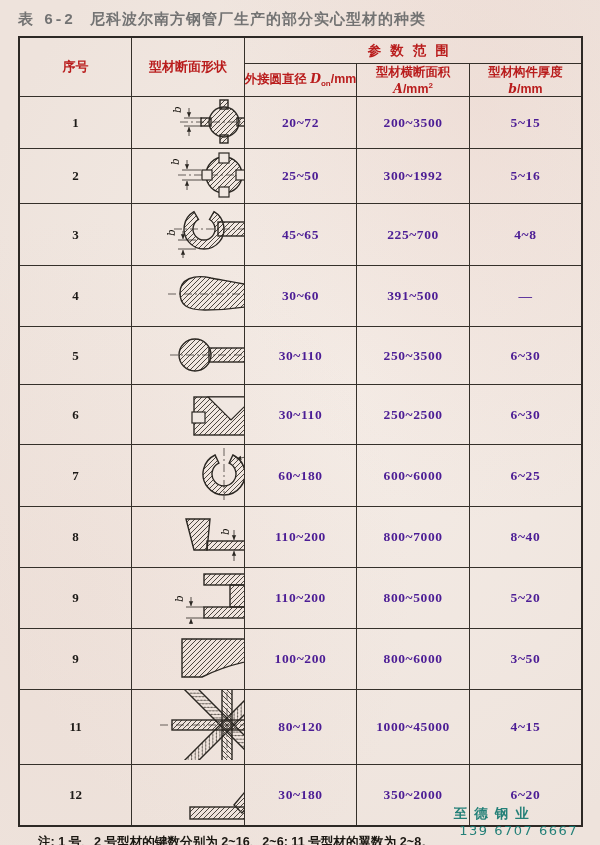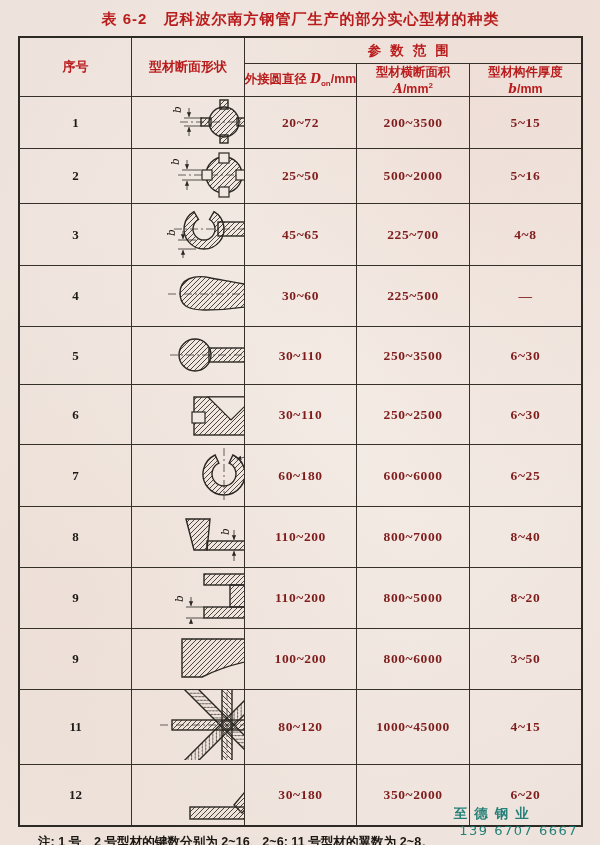--- a/index.html
+++ b/index.html
@@ -7,22 +7,22 @@
     width:600px;height:845px;position:relative;overflow:hidden;
     background:
       radial-gradient(ellipse at 80% 12%, rgba(228,185,175,.18), rgba(0,0,0,0) 40%),
       radial-gradient(ellipse at 15% 70%, rgba(225,190,180,.12), rgba(0,0,0,0) 45%),
       radial-gradient(ellipse at 60% 45%, #f4ece6, #eee3dc 80%);
     font-family:"Liberation Sans", sans-serif;
     color:#1d1a17;
   }
   .page{padding:8px 0 0 18px;}
   .title{
-    width:565px;text-align:center;font-weight:700;font-size:15px;
-    letter-spacing:1px;margin:2px 0 7px 0;color:#b91c1c;
+    width:565px;font-weight:700;font-size:15px;
+    letter-spacing:1px;margin:2px 0 7px 0;color:#737373;font-family:Liberation Mono, monospace;
   }
   table.t{
     border-collapse:collapse;table-layout:fixed;width:565px;
     border:2.2px solid #2d2925;
   }
   table.t th, table.t td{
     border:1.4px solid #35302a;
     text-align:center;vertical-align:middle;padding:0;
     overflow:hidden;
   }
@@ -32,21 +32,21 @@
   .sym{font-family:"DejaVu Serif", serif;font-style:italic;font-weight:700;}
   th sub{font-size:8px;}
   th sup{font-size:8px;}
   td.c-no{width:37px;font-size:13px;font-weight:700;font-family:"Liberation Serif", serif;}
   td.c-shape{width:177px;}
   td.c-d{width:113px;}
   td.c-a{width:112px;}
   td.c-b{width:126px;}
   td.val{
     font-family:"Liberation Serif", serif;font-weight:700;font-size:13.5px;
-    letter-spacing:.6px;color:#7f1d1d;
+    letter-spacing:.6px;color:#4c1d95;
   }
   .note{
     width:560px;margin:7px 0 0 20px;font-size:12.6px;font-weight:700;color:#1a1611;
   }
   .wm{
     position:absolute;right:22px;bottom:6px;text-align:center;
     color:#0f766e;opacity:.9;line-height:1.25;
   }
   .wm .wm-name{font-size:13.5px;letter-spacing:7px;font-weight:700;}
   .wm .wm-phone{font-size:13px;font-family:"DejaVu Sans", sans-serif;letter-spacing:1.5px;margin-left:48px;}
@@ -121,21 +121,21 @@
           <rect x="70" y="21" width="10" height="10" class="cut"></rect>
           <rect x="104" y="21" width="10" height="10" class="cut"></rect>
           <line x1="50" y1="21" x2="69" y2="21" class="dim"></line>
           <line x1="50" y1="31" x2="69" y2="31" class="dim"></line>
           <line x1="55" y1="11" x2="55" y2="20" class="dim" marker-end="url(#ah)"></line>
           <line x1="55" y1="41" x2="55" y2="32" class="dim" marker-end="url(#ah)"></line>
           <text x="47" y="16" class="bt" transform="rotate(-90 47 16)">b</text>
         </svg>
       </td>
       <td class="c-d val">25~50</td>
-      <td class="c-a val">500~2000</td>
+      <td class="c-a val">300~1992</td>
       <td class="c-b val">5~16</td>
     </tr>
 
     <tr style="height:62px">
       <td class="c-no">3</td>
       <td class="c-shape">
         <svg width="175" height="56" viewBox="0 0 175 56">
           <line x1="42" y1="24" x2="168" y2="24" class="cl"></line>
           <path class="solid" d="M62,6.7 A20,20 0 1 0 82,6.7 L77.5,14.5 A11,11 0 1 1 66.5,14.5 Z"></path>
           <rect x="86" y="17" width="76" height="14" class="solid"></rect>
@@ -153,21 +153,21 @@
 
     <tr style="height:60px">
       <td class="c-no">4</td>
       <td class="c-shape">
         <svg width="175" height="56" viewBox="0 0 175 56">
           <line x1="36" y1="28" x2="168" y2="28" class="cl"></line>
           <path class="solid" d="M48,27 C48,13 62,8 79,12 C112,18 147,24 156,28 C147,36 108,44 73,44 C55,44 48,39 48,27 Z"></path>
         </svg>
       </td>
       <td class="c-d val">30~60</td>
-      <td class="c-a val">225~500</td>
+      <td class="c-a val">391~500</td>
       <td class="c-b val">—</td>
     </tr>
 
     <tr style="height:58px">
       <td class="c-no">5</td>
       <td class="c-shape">
         <svg width="175" height="52" viewBox="0 0 175 52">
           <line x1="38" y1="27" x2="168" y2="27" class="cl"></line>
           <circle cx="63" cy="27" r="16" class="solid"></circle>
           <rect x="77" y="20" width="80" height="14" class="solid"></rect>
@@ -244,21 +244,21 @@
           <rect x="72" y="39" width="70" height="11" class="solid"></rect>
           <line x1="54" y1="39" x2="72" y2="39" class="dim"></line>
           <line x1="54" y1="50" x2="72" y2="50" class="dim"></line>
           <line x1="59" y1="29" x2="59" y2="38" class="dim" marker-end="url(#ah)"></line>
           <line x1="59" y1="56" x2="59" y2="51" class="dim" marker-end="url(#ah)"></line>
           <text x="51" y="34" class="bt" transform="rotate(-90 51 34)">b</text>
         </svg>
       </td>
       <td class="c-d val">110~200</td>
       <td class="c-a val">800~5000</td>
-      <td class="c-b val">8~20</td>
+      <td class="c-b val">5~20</td>
     </tr>
 
     <tr style="height:60px">
       <td class="c-no">9</td>
       <td class="c-shape">
         <svg width="175" height="56" viewBox="0 0 175 56">
           <path class="solid" d="M50,10 L160,10 L160,26 C118,29 90,38 70,48 L50,48 Z"></path>
           <line x1="160" y1="10" x2="171" y2="10" class="dim"></line>
           <line x1="160" y1="26" x2="171" y2="26" class="dim"></line>
           <line x1="167" y1="1" x2="167" y2="9" class="dim" marker-end="url(#ah)"></line>

